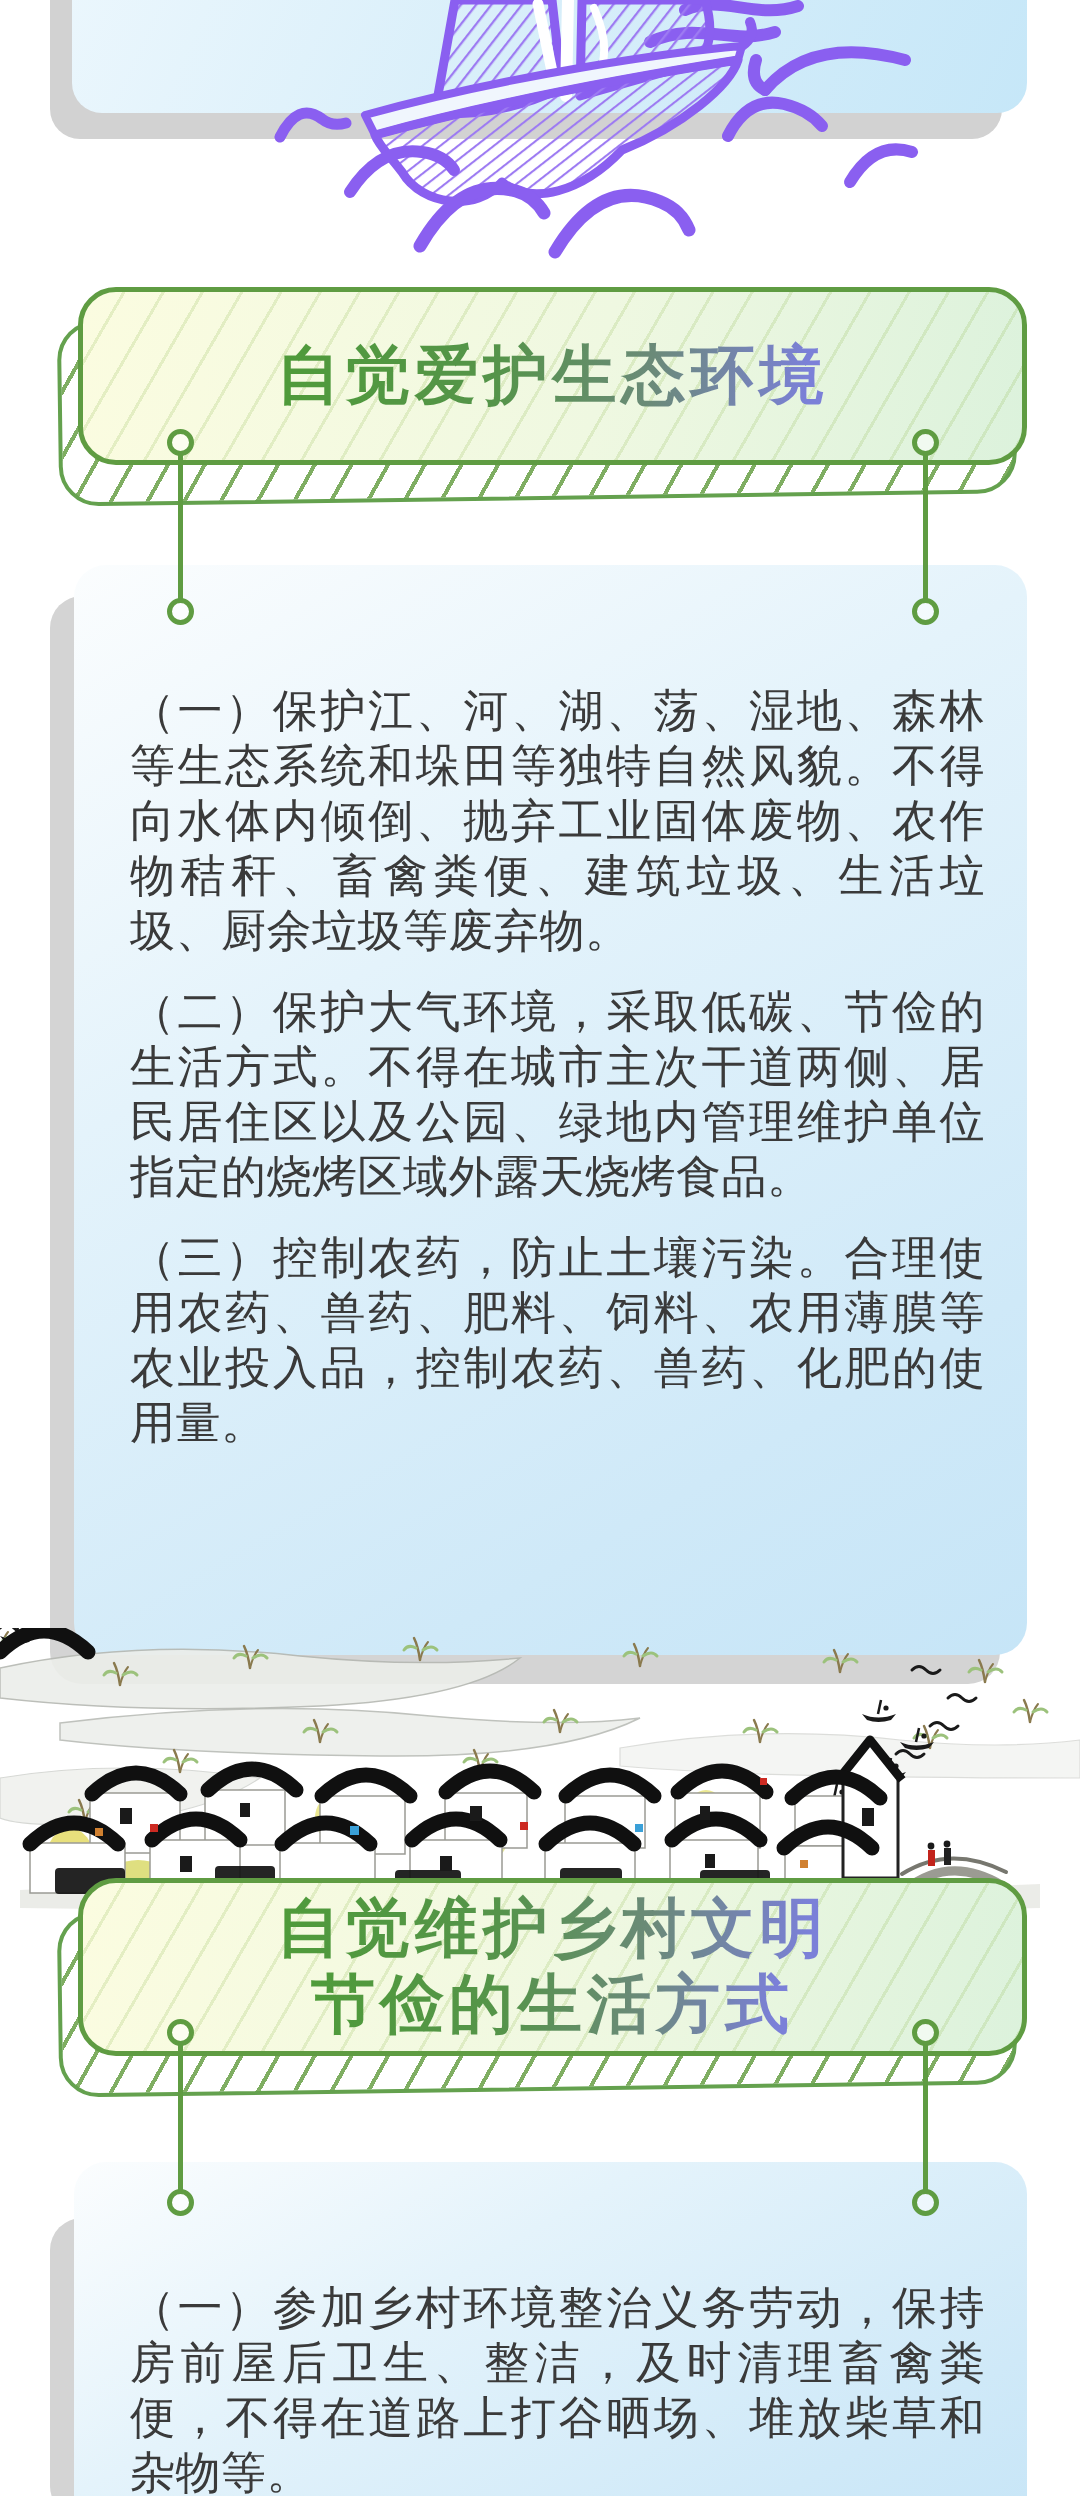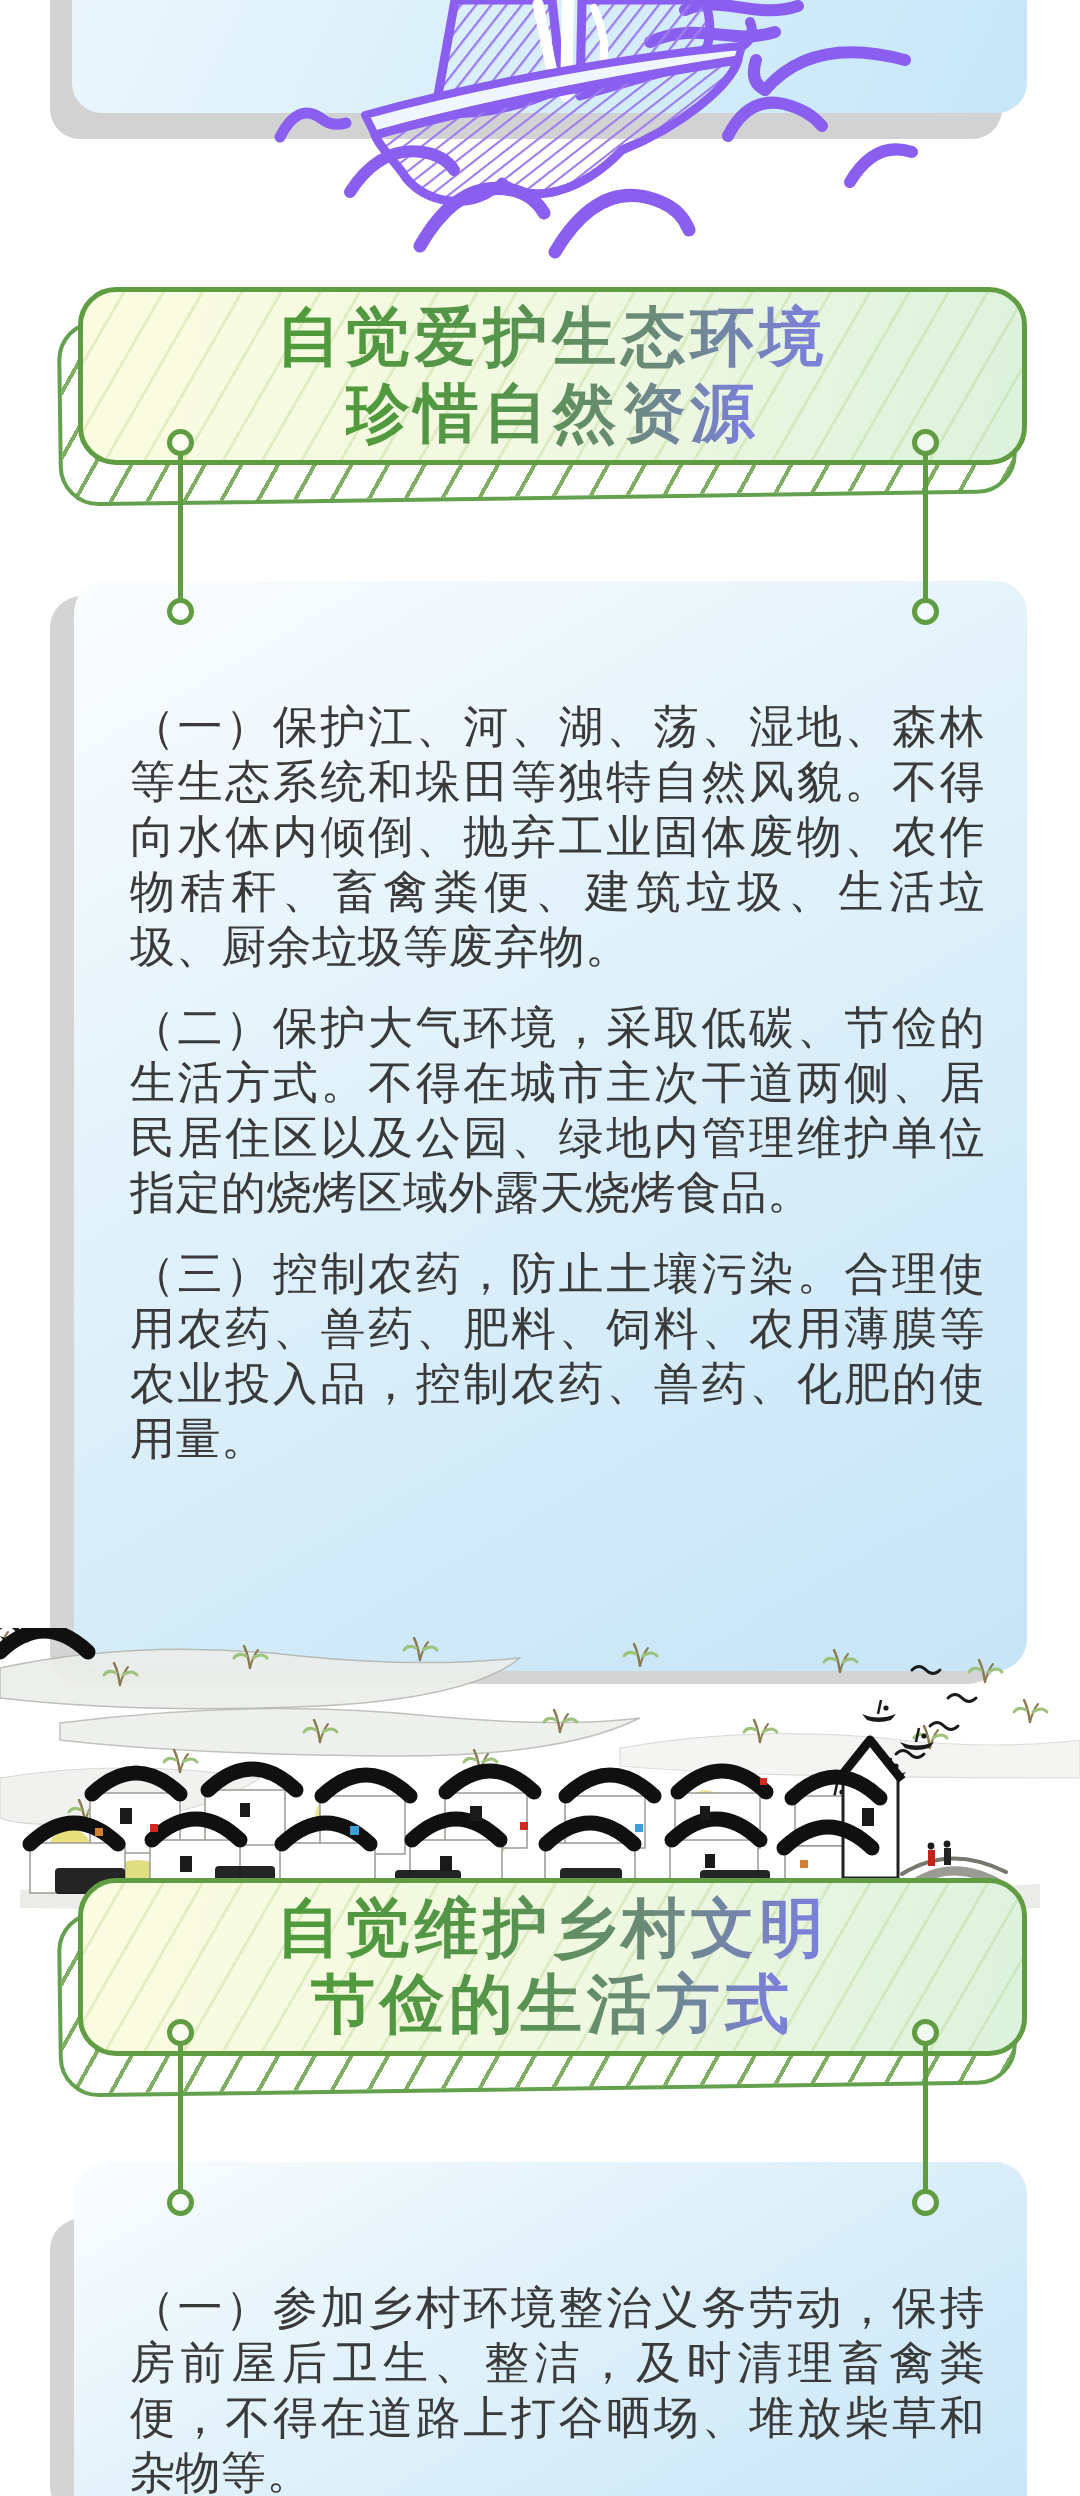--- a/index.html
+++ b/index.html
@@ -85,26 +85,25 @@
       <path d="M478,136 q20,-40 56,-32 q25,6 38,22" stroke-width="12"></path>
       <path d="M600,182 q25,-42 62,-30" stroke-width="12"></path>
     </g>
   </svg>
 
   <div class="banner-shadow" style="left:58px;top:314px;transform:rotate(-0.8deg);"></div>
   <div class="banner-main" style="left:78px;top:287px;">
     <div class="banner-hatch"></div>
     <div class="banner-titles">
       <div class="banner-title">自觉爱护生态环境</div>
-      <div class="banner-title">珍惜自然资源</div>
     </div>
   </div>
 
   <div class="card-shell" style="top:596px;height:1088px;"></div>
-  <div class="card-body" style="top:581px;height:1090px;">
+  <div class="card-body" style="top:565px;height:1090px;">
     <div class="text-wrap">
       <p>（一）保护江、河、湖、荡、湿地、森林等生态系统和垛田等独特自然风貌。不得向水体内倾倒、抛弃工业固体废物、农作物秸秆、畜禽粪便、建筑垃圾、生活垃圾、厨余垃圾等废弃物。</p>
       <p>（二）保护大气环境，采取低碳、节俭的生活方式。不得在城市主次干道两侧、居民居住区以及公园、绿地内管理维护单位指定的烧烤区域外露天烧烤食品。</p>
       <p>（三）控制农药，防止土壤污染。合理使用农药、兽药、肥料、饲料、农用薄膜等农业投入品，控制农药、兽药、化肥的使用量。</p>
     </div>
   </div>
 
   <svg class="village-svg" viewBox="0 0 1080 292">
     <g>
 

